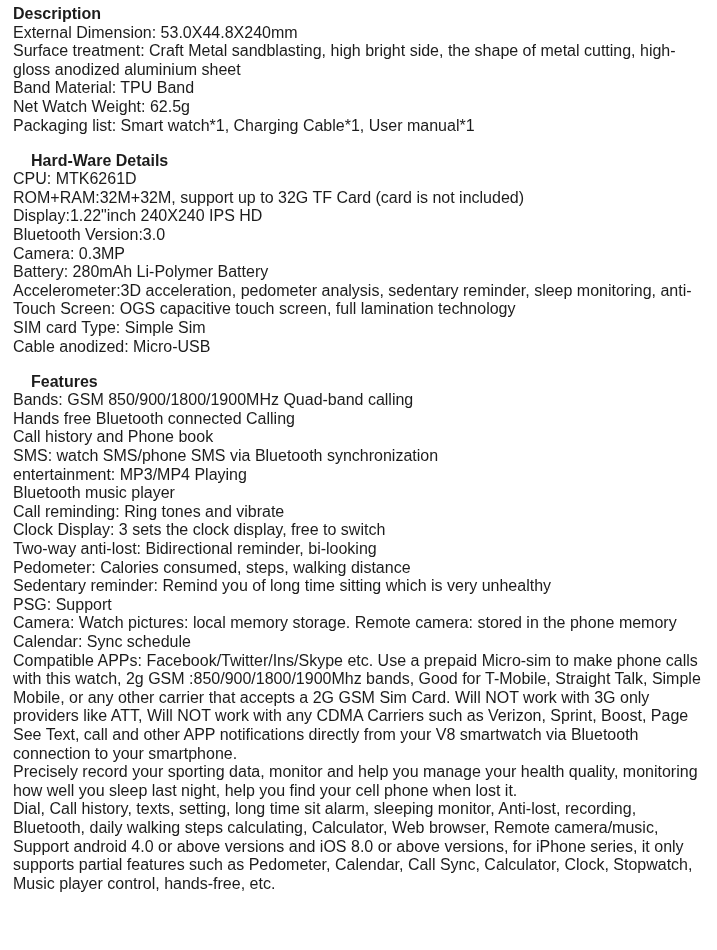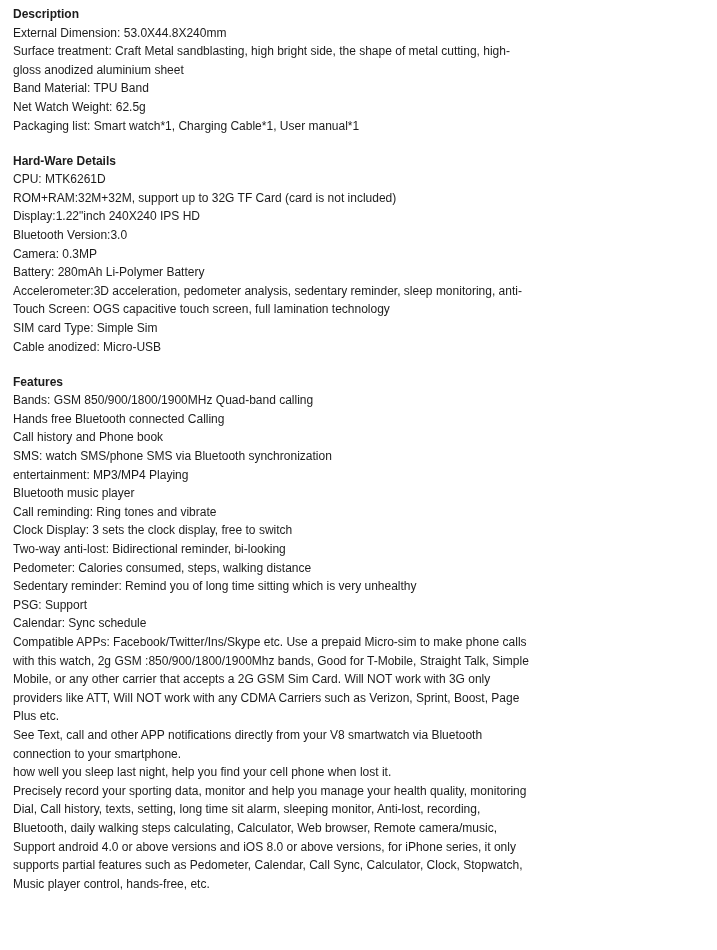--- a/index.html
+++ b/index.html
@@ -6,29 +6,30 @@
   html, body { background: #ffffff; }
   body {
     width: 717px;
     height: 950px;
     overflow: hidden;
     font-family: "Liberation Sans", "DejaVu Sans", sans-serif;
     color: #1c1c1c;
   }
   .doc {
     padding: 5px 0 0 13px;
-    font-size: 12px;
+    font-size: 16px;
     line-height: 18.6px;
   }
   .section-heading {
     font-weight: bold;
     white-space: nowrap;
   }
   section:not(:first-child) .section-heading {
     margin-top: 16.5px;
+    margin-left: 18px;
   }
   .line {
     white-space: nowrap;
   }
 </style>
 </head>
 <body style="background: rgb(255, 255, 255); color: rgb(28, 28, 28);">
 
 <main class="doc">
 
@@ -68,30 +69,30 @@
         <div class="line">Call history and Phone book</div>
         <div class="line">SMS: watch SMS/phone SMS via Bluetooth synchronization</div>
         <div class="line">entertainment: MP3/MP4 Playing</div>
         <div class="line">Bluetooth music player</div>
         <div class="line">Call reminding: Ring tones and vibrate</div>
         <div class="line">Clock Display: 3 sets the clock display, free to switch</div>
         <div class="line">Two-way anti-lost: Bidirectional reminder, bi-looking</div>
         <div class="line">Pedometer: Calories consumed, steps, walking distance</div>
         <div class="line">Sedentary reminder: Remind you of long time sitting which is very unhealthy</div>
         <div class="line">PSG: Support</div>
+        <div class="line">Camera: Watch pictures: local memory storage. Remote camera: stored in the phone memory</div>
         <div class="line">Calendar: Sync schedule</div>
         <div class="line">Compatible APPs: Facebook/Twitter/Ins/Skype etc. Use a prepaid Micro-sim to make phone calls</div>
         <div class="line">with this watch, 2g GSM :850/900/1800/1900Mhz bands, Good for T-Mobile, Straight Talk, Simple</div>
         <div class="line">Mobile, or any other carrier that accepts a 2G GSM Sim Card. Will NOT work with 3G only</div>
         <div class="line">providers like ATT, Will NOT work with any CDMA Carriers such as Verizon, Sprint, Boost, Page</div>
-        <div class="line">Plus etc.</div>
         <div class="line">See Text, call and other APP notifications directly from your V8 smartwatch via Bluetooth</div>
         <div class="line">connection to your smartphone.</div>
+        <div class="line">Precisely record your sporting data, monitor and help you manage your health quality, monitoring</div>
         <div class="line">how well you sleep last night, help you find your cell phone when lost it.</div>
-        <div class="line">Precisely record your sporting data, monitor and help you manage your health quality, monitoring</div>
         <div class="line">Dial, Call history, texts, setting, long time sit alarm, sleeping monitor, Anti-lost, recording,</div>
         <div class="line">Bluetooth, daily walking steps calculating, Calculator, Web browser, Remote camera/music,</div>
         <div class="line">Support android 4.0 or above versions and iOS 8.0 or above versions, for iPhone series, it only</div>
         <div class="line">supports partial features such as Pedometer, Calendar, Call Sync, Calculator, Clock, Stopwatch,</div>
         <div class="line">Music player control, hands-free, etc.</div>
       </div>
   </section>
 
 </main>
 

